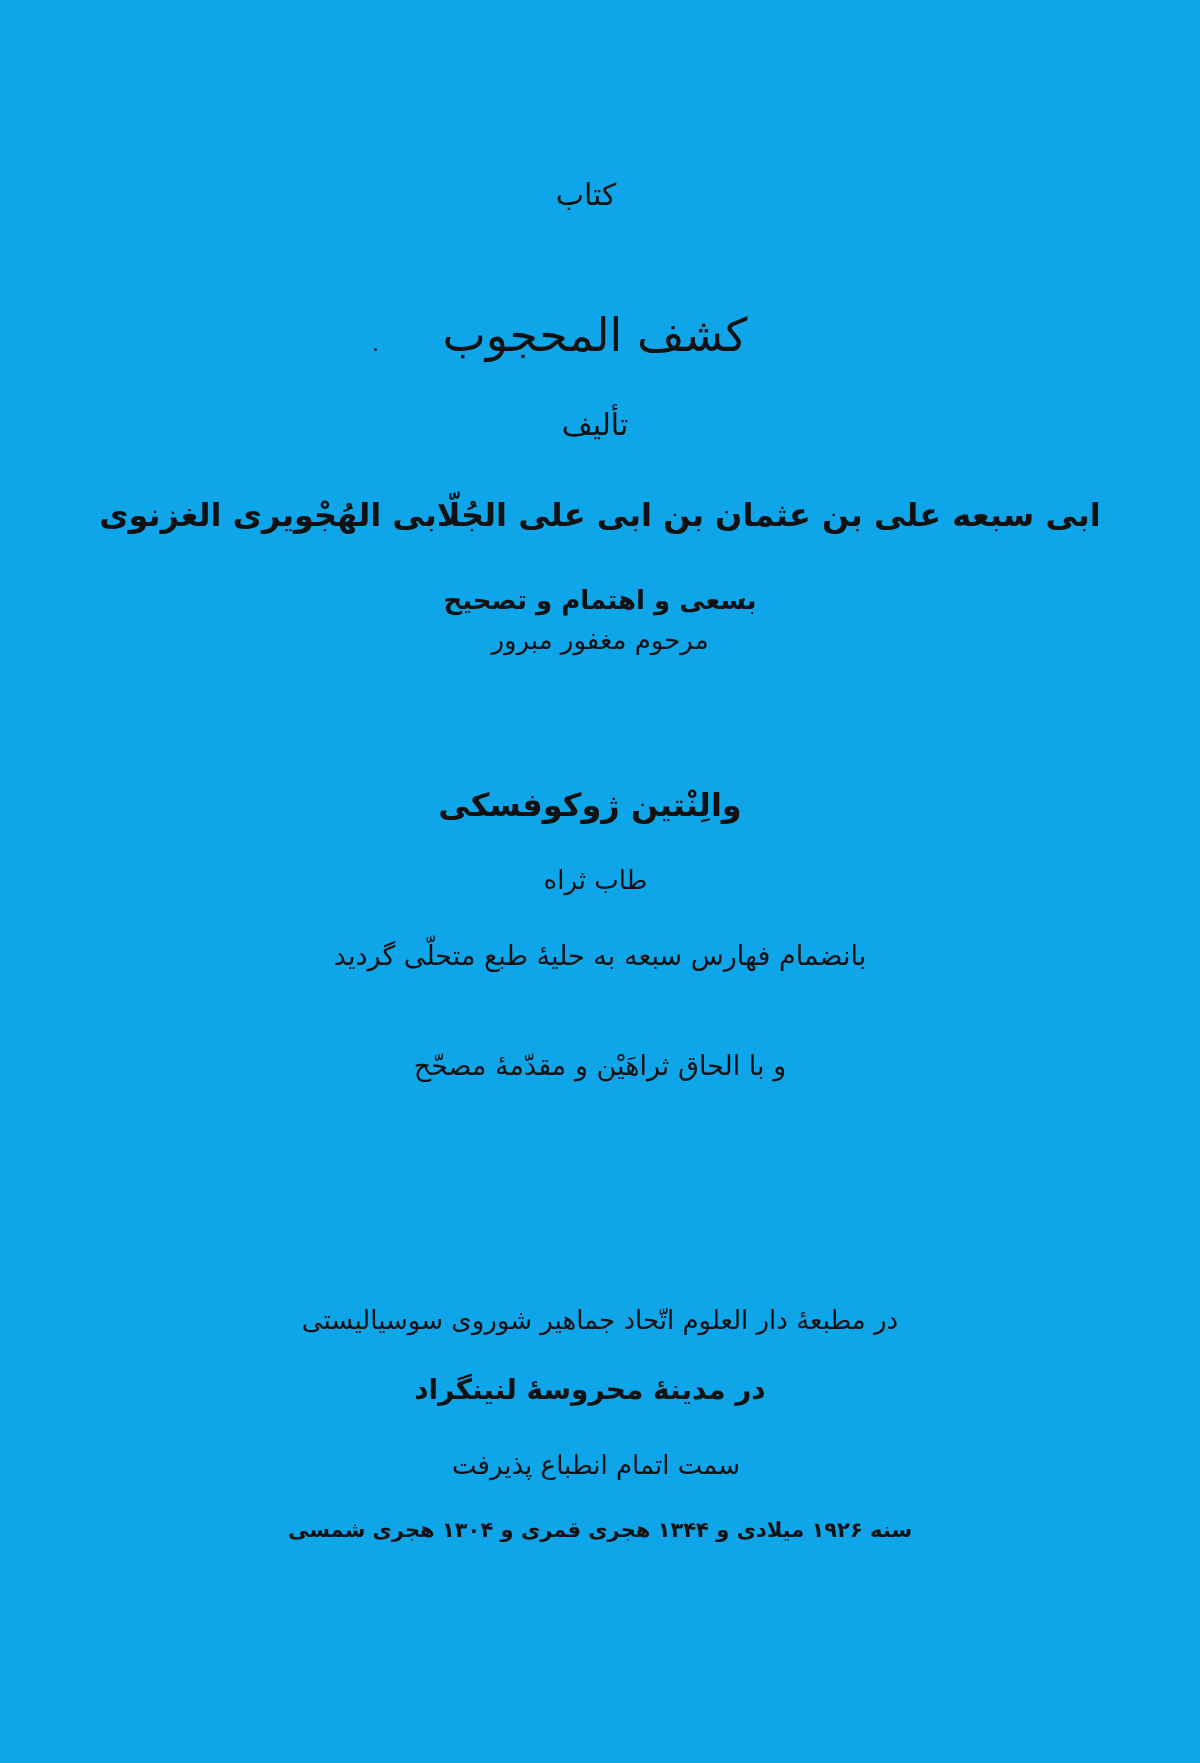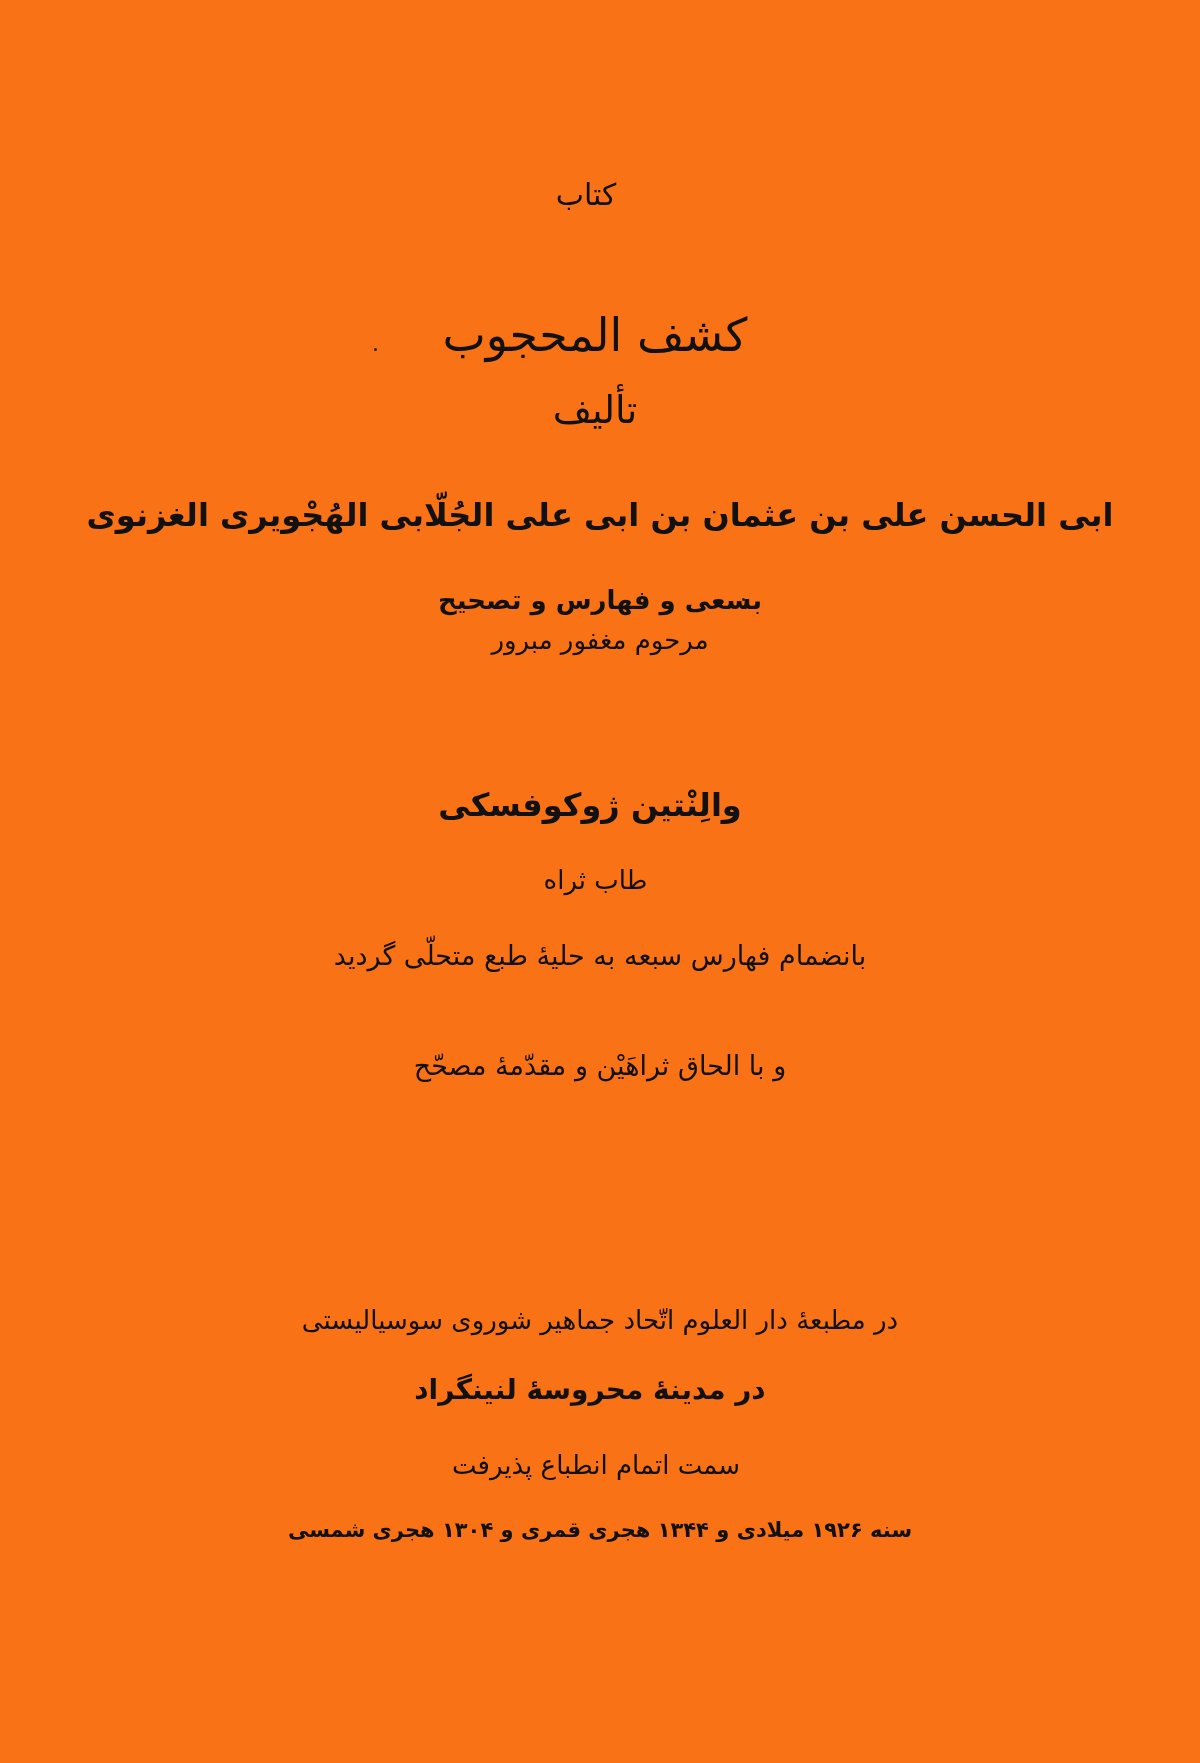--- a/index.html
+++ b/index.html
@@ -12,35 +12,35 @@
       height: 1763px;
       position: relative;
       overflow: hidden;
       font-family: "DejaVu Sans", sans-serif;
       color: #111111;
     }
     .page {
       position: absolute;
       left: 0; top: 0;
       width: 1200px; height: 1763px;
-      background: #f97316;
+      background: #0ea5e9;
     }
     .line {
       position: absolute;
       left: 0;
       width: 1200px;
       text-align: center;
       direction: rtl;
       white-space: nowrap;
       line-height: 1;
       transform: translateY(-50%);
     }
     .l-kitab     { top: 195px;  font-size: 30px; letter-spacing: 4px; padding-right: 28px; box-sizing: border-box; }
     .l-title     { top: 335px;  font-size: 46px; font-weight: normal; letter-spacing: 3px; padding-right: 10px; box-sizing: border-box; }
-    .l-talif     { top: 410px;  font-size: 38px; letter-spacing: 6px; padding-right: 10px; box-sizing: border-box; }
+    .l-talif     { top: 425px;  font-size: 30px; letter-spacing: 6px; padding-right: 10px; box-sizing: border-box; }
     .l-author    { top: 515px;  font-size: 32px; font-weight: bold; }
     .l-bisai     { top: 600px;  font-size: 26px; font-weight: bold; }
     .l-marhum    { top: 640px;  font-size: 26px; letter-spacing: 4px; }
     .l-zhukovsky { top: 805px;  font-size: 32px; font-weight: bold; padding-right: 20px; box-sizing: border-box; }
     .l-tab       { top: 880px;  font-size: 26px; letter-spacing: 3px; padding-right: 9px; box-sizing: border-box; }
     .l-inzimam   { top: 955px;  font-size: 27px; }
     .l-ilhaq     { top: 1065px; font-size: 27px; }
     .l-matbaa    { top: 1320px; font-size: 26px; }
     .l-madina    { top: 1390px; font-size: 28px; font-weight: bold; padding-right: 20px; box-sizing: border-box; }
     .l-itmam     { top: 1465px; font-size: 26px; padding-right: 8px; box-sizing: border-box; }
@@ -58,23 +58,23 @@
 <div class="page">
 
   <div class="line l-kitab">کتاب</div>
 
   <div class="line l-title">کشف المحجوب</div>
 
   <div class="dot" style="left:374px; top:348px;"></div>
 
   <div class="line l-talif">تألیف</div>
 
-  <div class="line l-author">ابی الحسن علی بن عثمان بن ابی علی الجُلّابی الهُجْویری الغزنوی</div>
+  <div class="line l-author">ابی سبعه علی بن عثمان بن ابی علی الجُلّابی الهُجْویری الغزنوی</div>
 
-  <div class="line l-bisai">بسعی و فهارس و تصحیح</div>
+  <div class="line l-bisai">بسعی و اهتمام و تصحیح</div>
 
   <div class="dot" style="left:742px; top:598px;"></div>
 
   <div class="line l-marhum">مرحوم مغفور مبرور</div>
 
   <div class="line l-zhukovsky">والِنْتین ژوکوفسکی</div>
 
   <div class="line l-tab">طاب ثراه</div>
 
   <div class="line l-inzimam">بانضمام فهارس سبعه به حلیهٔ طبع متحلّی گردید</div>

